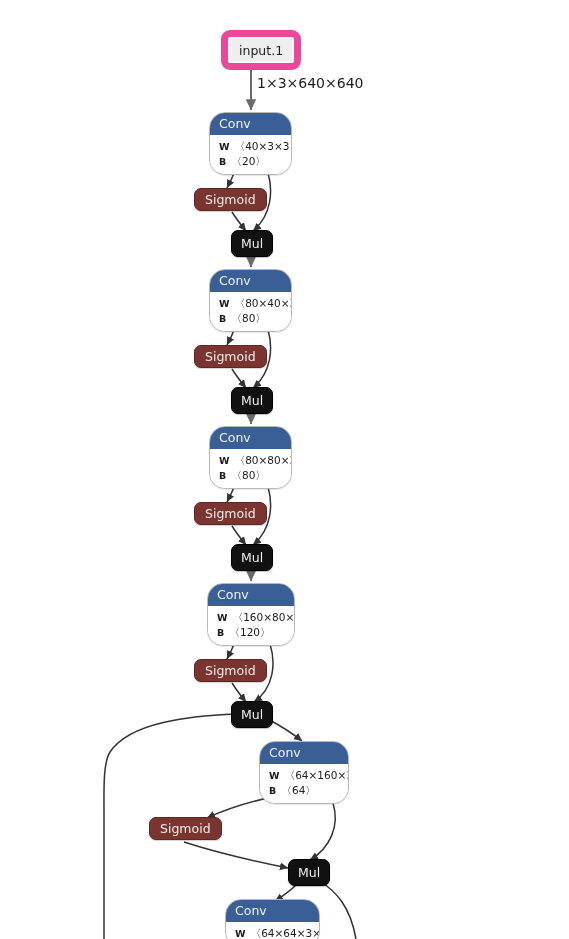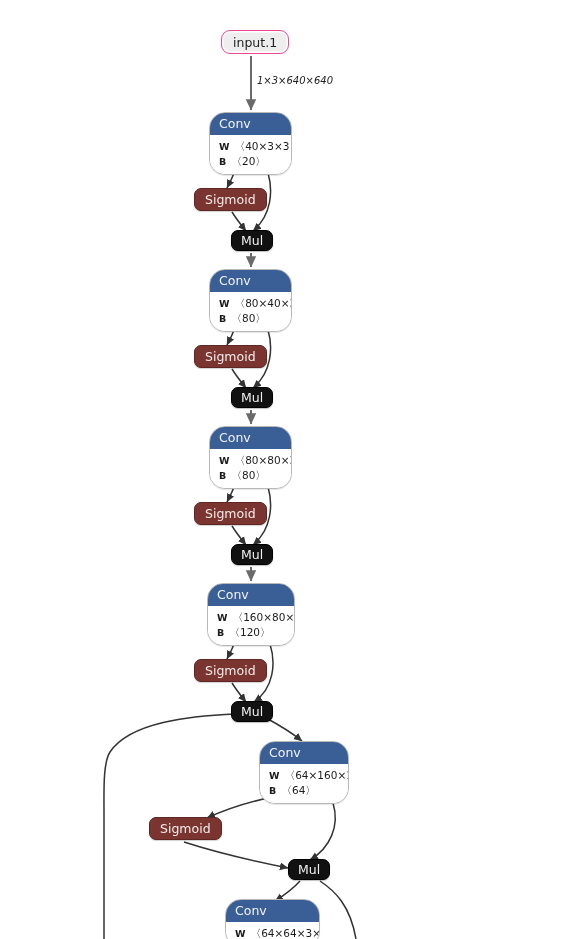--- a/index.html
+++ b/index.html
@@ -12,27 +12,27 @@
     position:relative;
   }
   #canvas{position:absolute;left:0;top:0;width:569px;height:939px;}
   svg.edges{position:absolute;left:0;top:0;width:569px;height:939px;pointer-events:none;}
 
   
   .node{position:absolute;box-sizing:border-box;}
 
   .io-node{
     background:#eeeeee;
-    border:1px solid #ec4899;
+    border:7px solid #ec4899;
     border-radius:9px;
     box-shadow:0 0 0 1.5px #ffffff inset;
     color:#222222;
     font-size:12.5px;
     display:flex;align-items:center;justify-content:center;
-    height:24px;
+    height:40px;
     padding:0 11px;
   }
 
   .op-node{
     border:1px solid #b8b8b8;
     border-radius:16px;
     background:#ffffff;
     overflow:hidden;
     box-shadow:0 1px 1px rgba(0,0,0,.10);
   }
@@ -69,32 +69,31 @@
     padding:0 10px;
     box-shadow:0 1px 1px rgba(0,0,0,.18);
   }
 
   .mul-node{
     background:#111111;
     border:1px solid #000000;
     border-radius:7px;
     color:#f0f0f0;
     font-size:12.5px;
-    height:21px;
+    height:27px;
     display:flex;align-items:center;justify-content:center;
     padding:0 9px;
     box-shadow:0 1px 1px rgba(0,0,0,.25);
   }
 
   .edge-label{
     position:absolute;
-    font-size:10px;
+    font-size:14px;
     color:#1d1d1d;
     white-space:nowrap;
-    font-style:italic;
   }
 </style>
 </head>
 <body>
 
 <div id="canvas">
 
   <svg class="edges" viewBox="0 0 569 939" xmlns="http://www.w3.org/2000/svg">
     <defs>
       <marker id="ah" markerWidth="7" markerHeight="7" refX="5.4" refY="3" orient="auto" markerUnits="strokeWidth">

